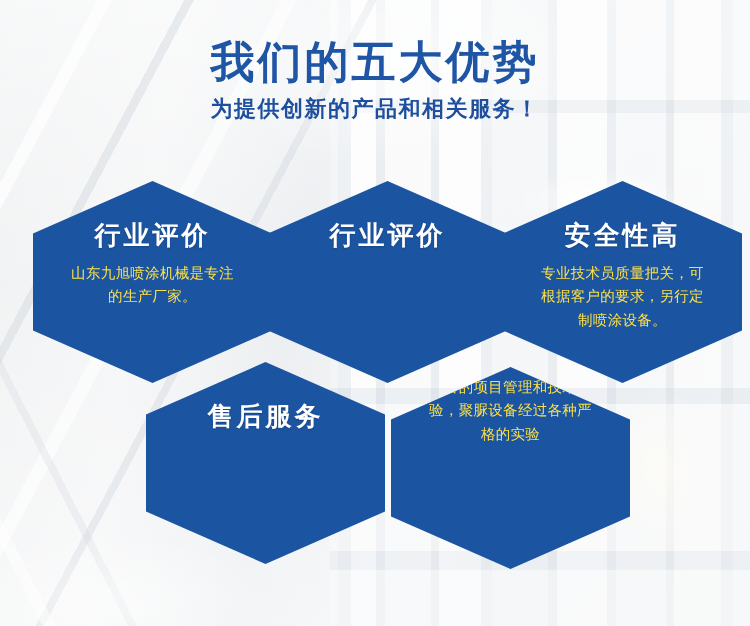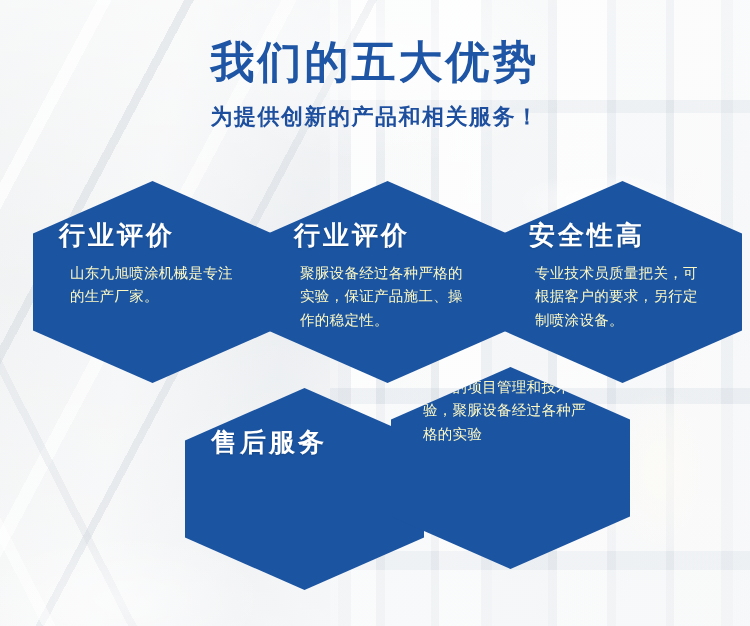--- a/index.html
+++ b/index.html
@@ -93,65 +93,66 @@
 
   .title {
     font-family:"DejaVu Sans", sans-serif;
     font-size:44px;
     line-height:1.08;
     font-weight:bold;
     color:#1f55a5;
     letter-spacing:3px;
   }
   .subtitle {
-    margin-top:16px;
+    margin-top:8px;
     font-family:"DejaVu Sans", sans-serif;
     font-size:22px;
     font-weight:bold;
     color:#1d4f9e;
     letter-spacing:1.5px;
   }
 
   
   .hex {
     position:absolute;
     width:239px;
     height:202px;
     background:#1b54a1;
     -webkit-clip-path:polygon(50% 0%, 100% 26%, 100% 74%, 50% 100%, 0% 74%, 0% 26%);
     clip-path:polygon(50% 0%, 100% 26%, 100% 74%, 50% 100%, 0% 74%, 0% 26%);
     color:#ffffff;
+    text-align:center;
     padding:0 26px;
   }
 
   .hex-title {
     font-family:"DejaVu Sans", sans-serif;
     font-size:26px;
     font-weight:bold;
     letter-spacing:3px;
     margin-top:37px;
     text-shadow:0 1px 2px rgba(0,0,0,0.18);
   }
   .hex-body {
     font-family:"DejaVu Sans", sans-serif;
     font-size:14.5px;
     line-height:1.62;
     margin-top:9px;
     padding:0 11px;
     letter-spacing:.3px;
-    color:#fef9c3;
+    color:#fde047;
   }
   .hex-body.tight { padding:0 6px; }
 
   
   #hex1 { left:33px;  top:181px; }
   #hex2 { left:268px; top:181px; }
   #hex3 { left:503px; top:181px; }
   
-  #hex4 { left:146px; top:388px;margin-left:39px; }
+  #hex4 { left:146px; top:362px; }
   #hex5 { left:391px; top:367px; }
 </style>
 </head>
 <body>
 
 <div id="stage">
 
   <div class="bg-layer bg-base"></div>
   <div class="bg-layer bg-cols"></div>
   <div class="bg-layer bg-cols-h"></div>
@@ -164,21 +165,20 @@
     <div class="subtitle">为提供创新的产品和相关服务！</div>
   </div>
 
   <div class="hex" id="hex1">
     <div class="hex-title">行业评价</div>
     <div class="hex-body">山东九旭喷涂机械是专注的生产厂家。</div>
   </div>
 
   <div class="hex" id="hex2">
     <div class="hex-title">行业评价</div>
-    <div class="hex-body tight">聚脲设备经过各种严格的实验，保证产品施工、操作的稳定性。</div>
   </div>
 
   <div class="hex" id="hex3">
     <div class="hex-title">安全性高</div>
     <div class="hex-body tight">专业技术员质量把关，可根据客户的要求，另行定制喷涂设备。</div>
   </div>
 
   <div class="hex" id="hex4">
     <div class="hex-title">售后服务</div>
   </div>

